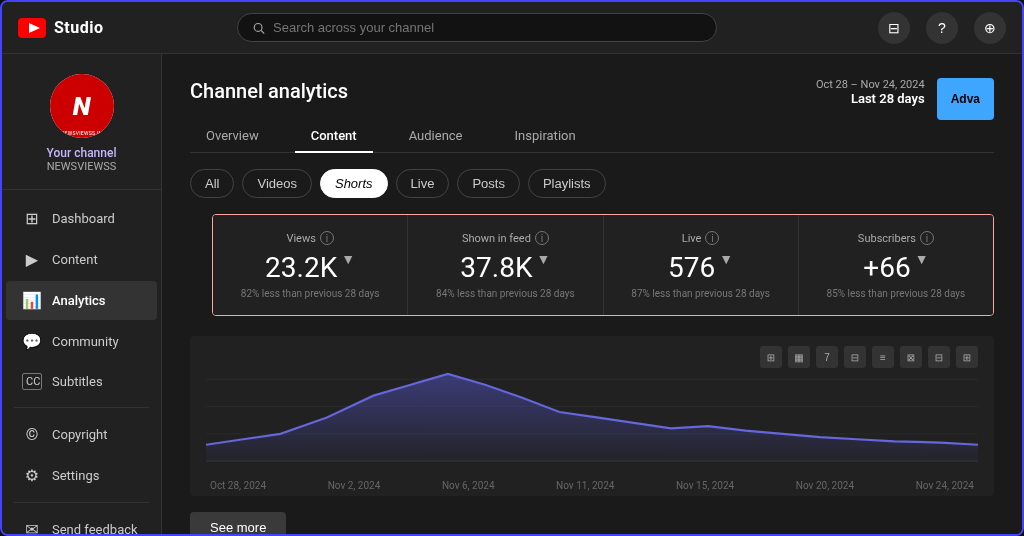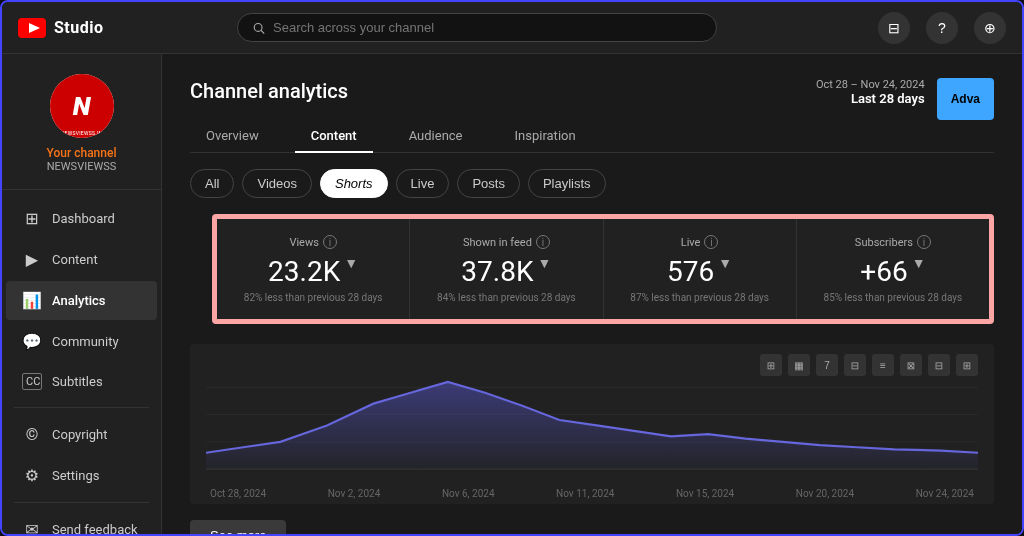--- a/index.html
+++ b/index.html
@@ -135,21 +135,21 @@
     .avatar-label {
       position: absolute;
       bottom: 2px;
       font-size: 5px;
       color: #fff;
       letter-spacing: 0.3px;
     }
     .channel-name {
       font-size: 12px;
       font-weight: 500;
-      color: #f97316;
+      color: #c4b5fd;
       text-align: center;
     }
     .channel-handle {
       font-size: 11px;
       color: #aaa;
       text-align: center;
     }
     .sidebar-nav {
       display: flex;
       flex-direction: column;
@@ -267,21 +267,21 @@
       font-weight: 500;
       font-style: italic;
     }
 
     
     .stats-row {
       display: grid;
       grid-template-columns: repeat(4, 1fr);
       gap: 1px;
       background: #333;
-      border: 5px solid #fca5a5;
+      border: 1px solid #fca5a5;
       border-radius: 4px;
       margin-bottom: 20px;
       overflow: hidden;
       margin-left: 22px;
     }
     .stat-card {
       background: #212121;
       padding: 16px;
       display: flex;
       flex-direction: column;

